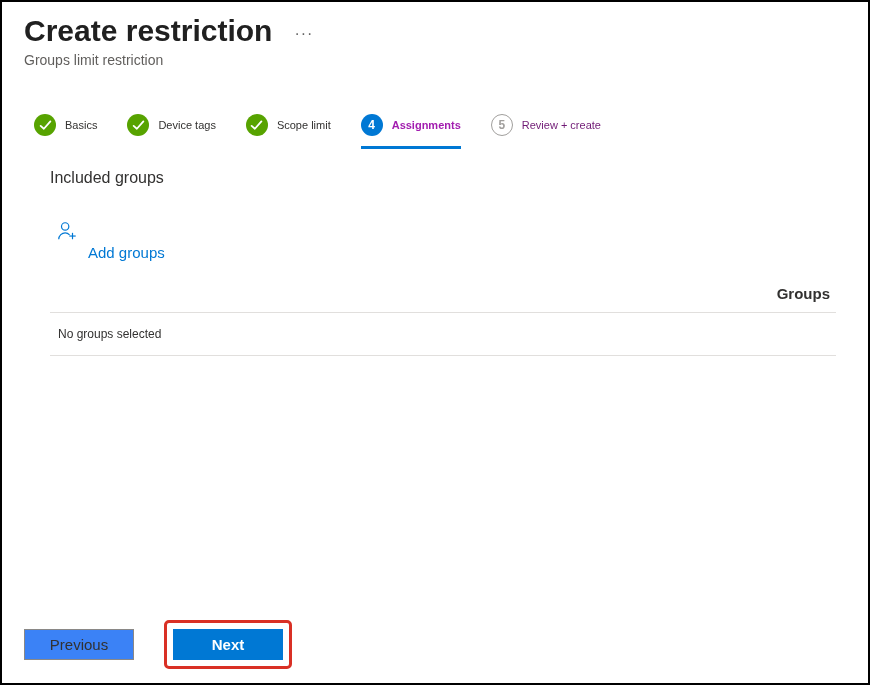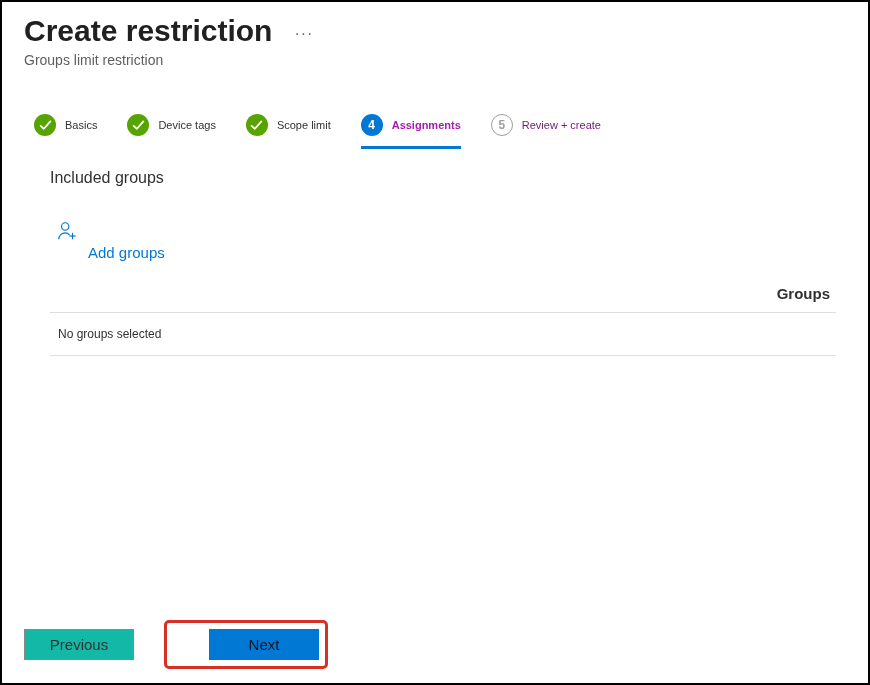--- a/index.html
+++ b/index.html
@@ -146,34 +146,33 @@
       left: 0;
       right: 0;
       bottom: 0;
       padding: 14px 22px;
       display: flex;
       align-items: center;
       gap: 30px;
     }
     .btn {
       border: 1px solid #8a8886;
-      background: #14b8a6;
+      background: #3b82f6;
       color: #323130;
       font-size: 15px;
       padding: 6px 20px;
       min-width: 110px;
       cursor: pointer;
       font-family: inherit;
     }
     .btn.primary {
       background: #0078d4;
       border-color: #0078d4;
-      color: #0f172a;
-      font-weight: 400;
-      margin-left: 36px;
+      color: #ffffff;
+      font-weight: 700;
     }
     .highlight-ring {
       border: 3px solid #d93025;
       border-radius: 5px;
       padding: 6px;
       display: inline-flex;
     }
   </style>
 </head>
 <body>

